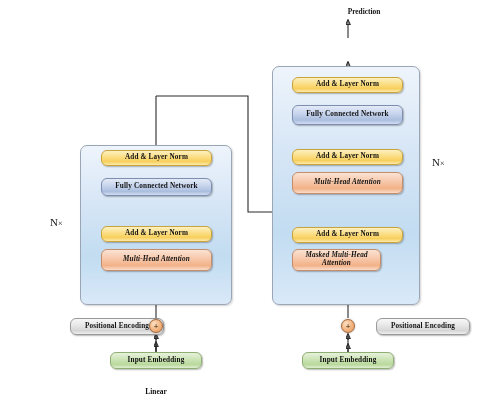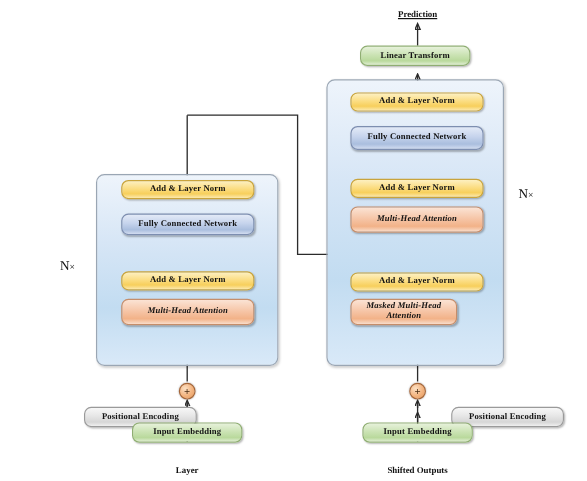--- a/index.html
+++ b/index.html
@@ -45,21 +45,20 @@
     border-color:#c58d6a;
     font-style:italic;
   }
   .n-green{
     background:linear-gradient(to bottom,#e6f1da 0%,#cbe3b4 45%,#b9d99c 78%,#e0eed3 100%);
     border-color:#8fae72;
   }
   .n-grey{
     background:linear-gradient(to bottom,#f7f7f7 0%,#e6e6e6 45%,#d6d6d6 78%,#efefef 100%);
     border-color:#9a9a9a;
-    margin-top:21px;
   }
 
   
   .tlabel{
     font-size:7.4px;font-weight:bold;color:#111;
     white-space:nowrap;text-align:center;
   }
   .nx{
     font-size:11px;color:#111;white-space:nowrap;
     font-family:"Liberation Serif",serif;
@@ -169,33 +168,31 @@
   <div class="abs node n-blue" style="left:292px;top:105px;width:111px;height:20px;">Fully Connected Network</div>
 
   <div class="abs node n-yellow" style="left:292px;top:149px;width:111px;height:16px;">Add &amp; Layer Norm</div>
 
   <div class="abs node n-orange" style="left:292px;top:172px;width:111px;height:22px;">Multi-Head Attention</div>
 
   <div class="abs node n-yellow" style="left:292px;top:227px;width:111px;height:16px;">Add &amp; Layer Norm</div>
 
   <div class="abs node n-orange" style="left:292px;top:249px;width:89px;height:22px;">Masked Multi-Head Attention</div>
 
-  <div class="abs node n-green" style="left:300px;top:38px;width:92px;height:17px;">Linear Transform</div>
 
-  <div class="abs tlabel" style="left:308px;top:7px;width:80px;text-decoration:underline;">Prediction</div>
+  <div class="abs tlabel" style="left:324px;top:7px;width:80px;">Prediction</div>
 
   <div class="abs node n-grey" style="left:70px;top:318px;width:94px;height:17px;">Positional Encoding</div>
 
   <div class="abs plus" style="left:149px;top:319px;width:14px;height:14px;">+</div>
 
   <div class="abs node n-green" style="left:110px;top:352px;width:92px;height:17px;">Input Embedding</div>
 
-  <div class="abs tlabel" style="left:126px;top:387px;width:60px;">Layer</div>
+  <div class="abs tlabel" style="left:126px;top:387px;width:60px;">Linear</div>
 
   <div class="abs node n-grey" style="left:376px;top:318px;width:94px;height:17px;">Positional Encoding</div>
 
   <div class="abs plus" style="left:341px;top:319px;width:14px;height:14px;">+</div>
 
   <div class="abs node n-green" style="left:302px;top:352px;width:92px;height:17px;">Input Embedding</div>
 
-  <div class="abs tlabel" style="left:303px;top:387px;width:90px;">Shifted Outputs</div>
 
 </div>
 
 </body></html>

